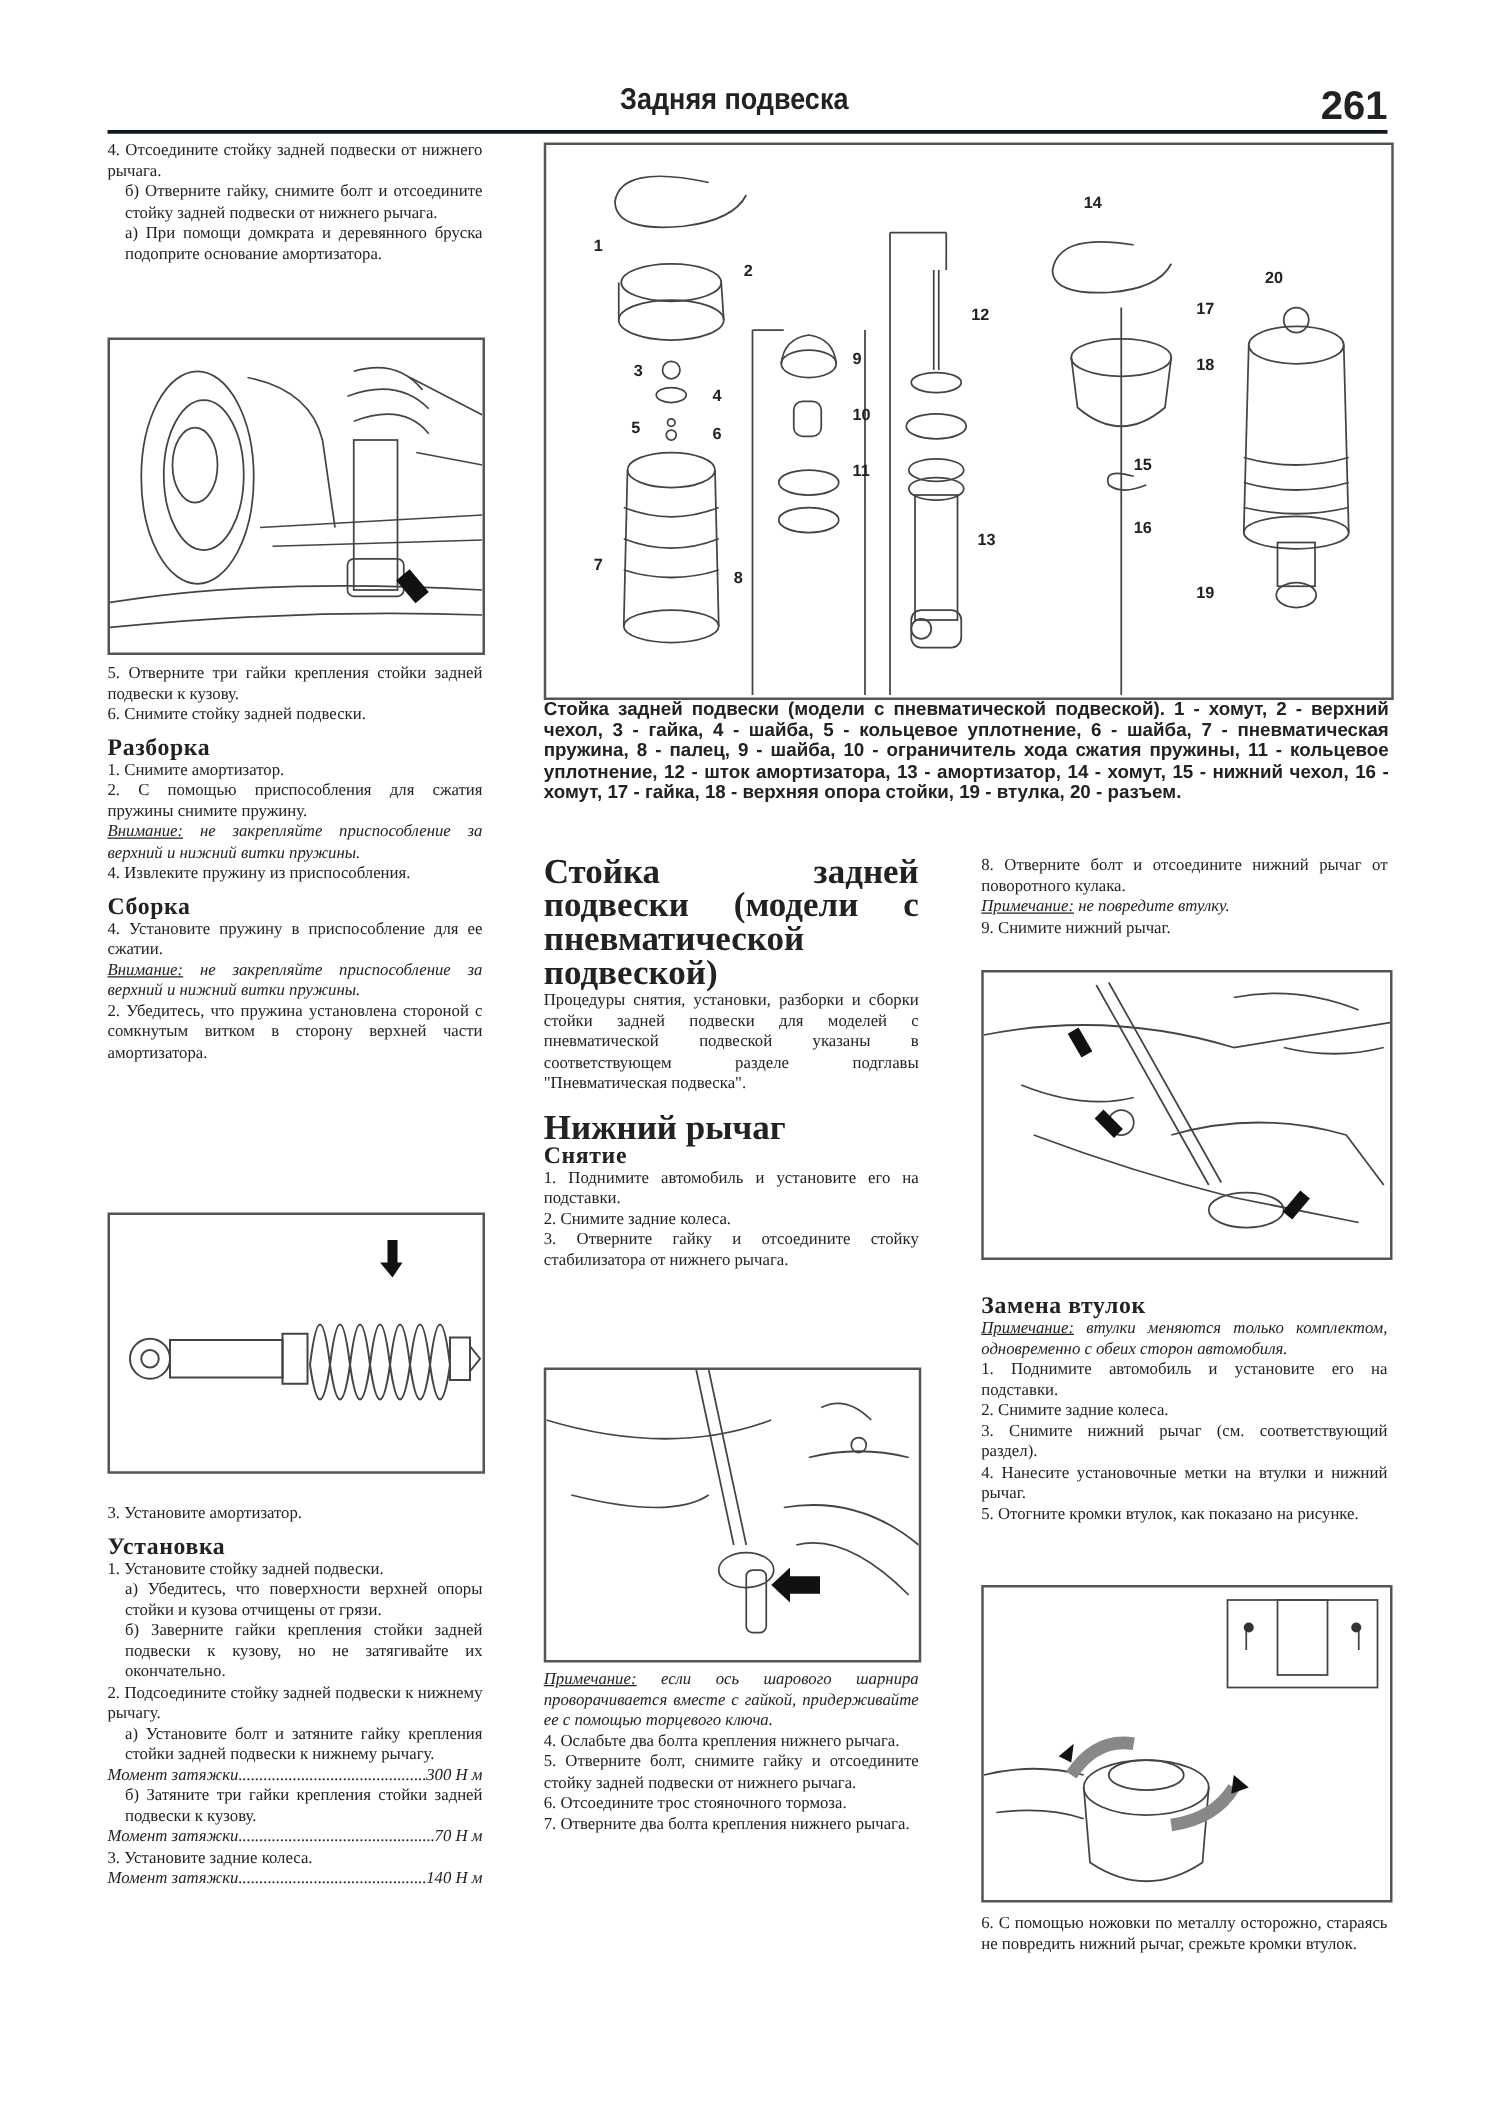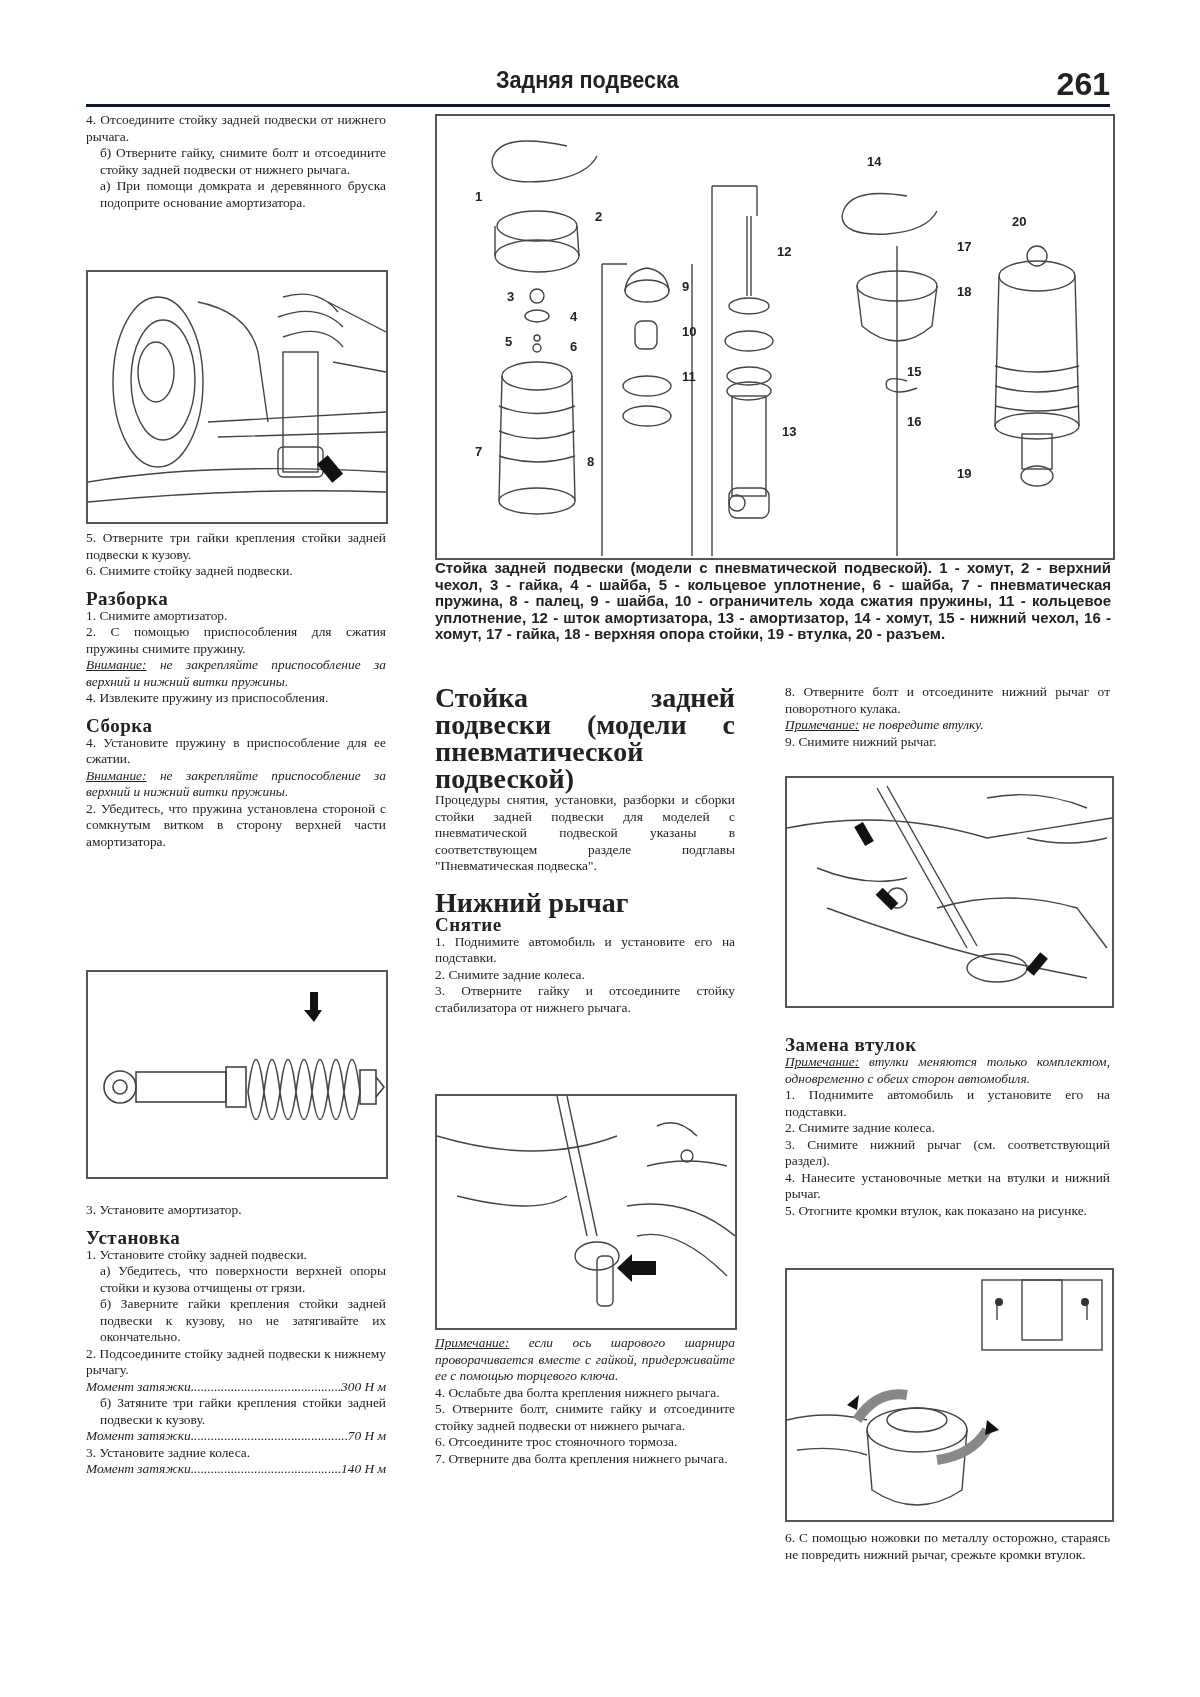--- a/index.html
+++ b/index.html
@@ -87,20 +87,21 @@
   </svg>
 </div>
 
 <div class="col" style="left:86px; top:1182px; width:300px;margin-top:20px;">
   <p>3. Установите амортизатор.</p>
   <p class="h2">Установка</p>
   <p>1. Установите стойку задней подвески.</p>
   <p class="ind">а) Убедитесь, что поверхности верхней опоры стойки и кузова отчищены от грязи.</p>
   <p class="ind">б) Заверните гайки крепления стойки задней подвески к кузову, но не затягивайте их окончательно.</p>
   <p>2. Подсоедините стойку задней подвески к нижнему рычагу.</p>
+  <p class="ind">а) Установите болт и затяните гайку крепления стойки задней подвески к нижнему рычагу.</p>
   <p class="torque">
       <span>Момент затяжки</span>
       <span class="dots">....................................................</span>
       <span>300 Н м</span>
     </p>
   <p class="ind">б) Затяните три гайки крепления стойки задней подвески к кузову.</p>
   <p class="torque">
       <span>Момент затяжки</span>
       <span class="dots">....................................................</span>
       <span>70 Н м</span>

